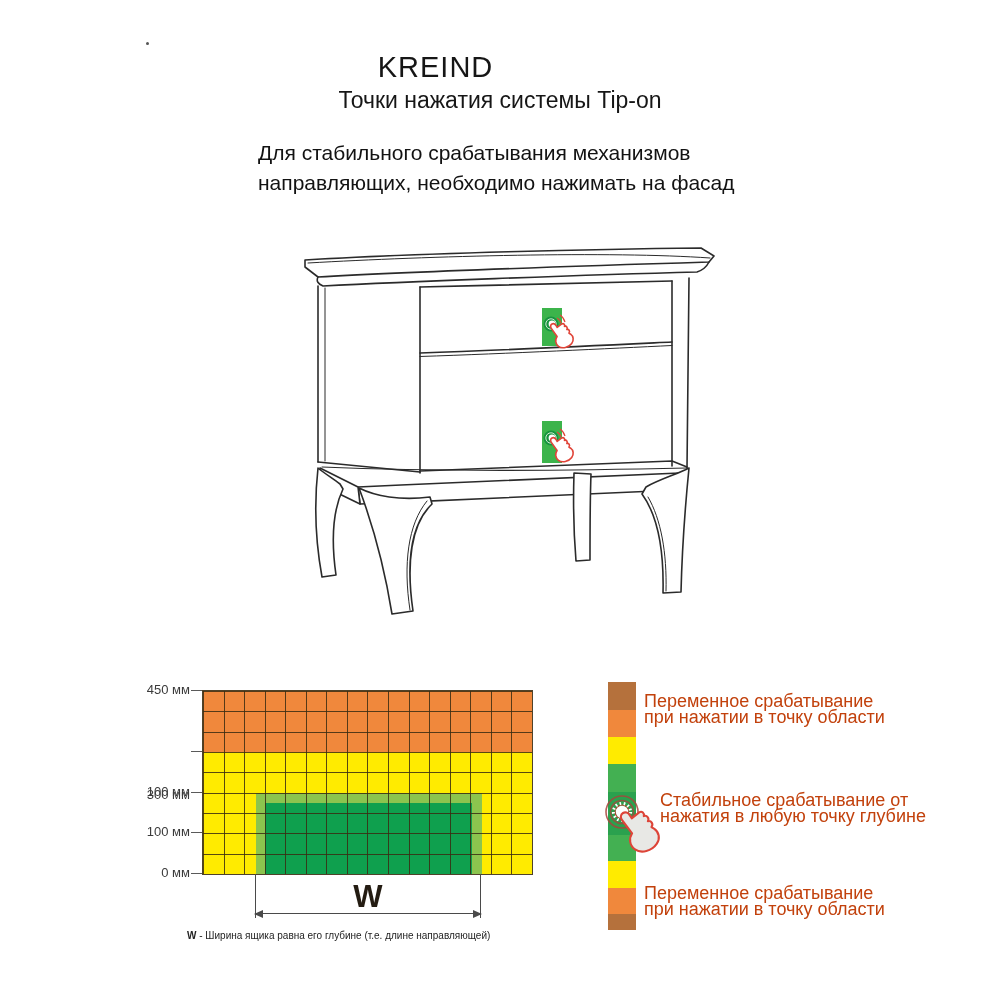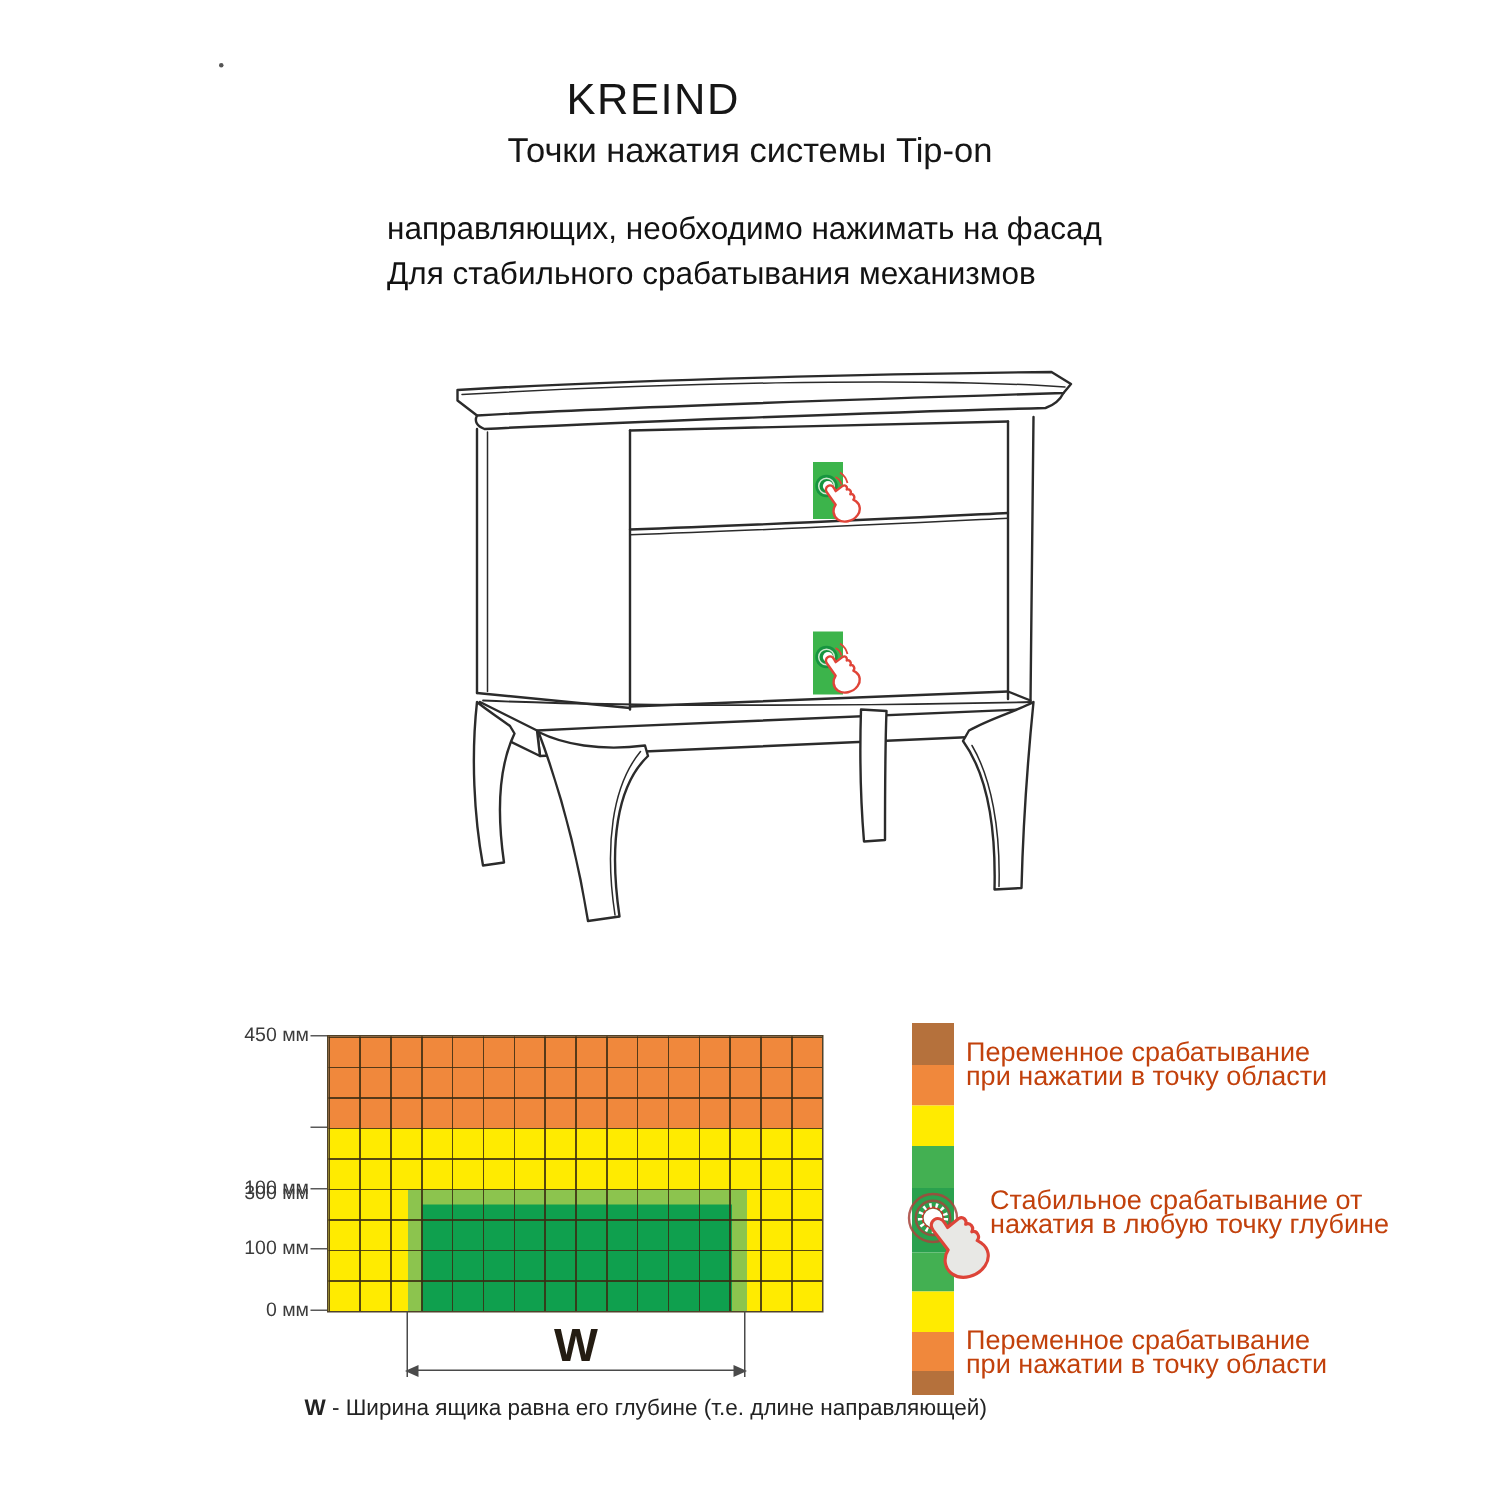--- a/index.html
+++ b/index.html
@@ -22,41 +22,41 @@
       repeating-linear-gradient(to right, rgba(58,44,18,.85) 0 1px, transparent 1px 20.5625px),
       repeating-linear-gradient(to bottom, rgba(58,44,18,.85) 0 1px, transparent 1px 20.3333px);}
   .ytick-label{position:absolute;left:110px;width:80px;text-align:right;font-size:13px;color:#3b3b3b;}
   .ytick-line{position:absolute;left:191px;width:11px;height:1px;background:#5a5a5a;}
   .wdim-line-v{top:874px;width:1px;height:44px;background:#4a4a4a;}
   .wdim-line-h{left:258px;top:913px;width:220px;height:1px;background:#4a4a4a;}
   .arrowhead{width:0;height:0;border-top:4px solid transparent;border-bottom:4px solid transparent;}
   .arrowhead.left{left:254px;top:910px;border-right:9px solid #4a4a4a;}
   .arrowhead.right{left:473px;top:910px;border-left:9px solid #4a4a4a;}
   .wlabel{left:330px;top:879px;width:76px;text-align:center;font-size:31px;font-weight:bold;color:#241c12;}
-  .footnote{left:187px;top:930px;font-size:15px;color:#232323;}
+  .footnote{left:187px;top:930px;font-size:10px;color:#232323;}
   .footnote b{font-weight:bold;}
   
   .legend-bar{left:608px;top:682px;width:28px;}
   .legend-bar .seg{width:28px;}
   .legend-entry{font-size:18px;line-height:15.5px;color:#c2410c;white-space:pre-line;}
   .le1{left:644px;top:694px;}
   .le2{left:660px;top:793px;}
   .le3{left:644px;top:886px;}
   svg{display:block;}
 </style>
 </head>
 <body>
 
 <div class="abs stray-dot"></div>
 
 <div class="abs title">KREIND</div>
 <div class="abs subtitle">Точки нажатия системы Tip-on</div>
 <div class="abs para">
+  <div>Для стабильного срабатывания механизмов</div>
   <div>направляющих, необходимо нажимать на фасад</div>
-  <div>Для стабильного срабатывания механизмов</div>
 </div>
 
 <svg class="abs" style="left:280px;top:240px" width="440" height="390" viewBox="0 0 440 390">
   <g fill="none" stroke="#2b2b2b" stroke-width="1.6" stroke-linejoin="round" stroke-linecap="round">
 
     <path d="M38,46 L140,47 L392,40 L409,38 L407,228 L140,233 L38,222 Z" fill="#ffffff" stroke="none"></path>
 
     <path d="M25,20 C140,13 320,9 421,8 L434,16 L429,22 C300,26 120,32 38,37 L25,27 Z" fill="#ffffff"></path>
     <path d="M28,23 C150,16 330,11 430,18" stroke-width="1"></path>
     <path d="M38,37 C36,41 38,44 43,46 C120,42 300,35 417,32 C423,30 427,26 429,22"></path>
@@ -107,21 +107,21 @@
   </g>
   <g transform="translate(272,198)">
     <path d="M5,-6 A8 8 0 0 1 9,-1" stroke="#e04438" stroke-width="1.2" fill="none"></path>
     <path d="M8,-9 A12 12 0 0 1 13,-2" stroke="#e04438" stroke-width="1.2" fill="none"></path>
     <g transform="rotate(-30) scale(1.15)">
       <path d="M0,0 C-1.6,0 -2.6,1.4 -2.4,3 L-1.6,11.6 C-4.6,13 -6.2,16.4 -4.8,19.6 C-3.2,23.4 2.2,25 6.4,23.2 C9.6,21.8 10.8,18.6 9.6,15.8 L8.8,14.2 C10.6,13.6 10.6,11 8.8,10.6 C10.4,9.8 10.2,7.4 8.4,7.2 C9.6,6.2 9.2,4.2 7.4,4.2 L2.4,4.8 L2.4,3 C2.4,1.2 1.4,0 0,0 Z" fill="#ffffff" stroke="#e04438" stroke-width="1.4" stroke-linejoin="round"></path>
     </g>
   </g>
 </svg>
 
-<div class="abs" style="left:16px;top:0;width:797px;height:1000px;pointer-events:none;">
+<div class="abs" style="left:0;top:0;width:797px;height:1000px;pointer-events:none;">
   <div class="abs" style="left:0;top:0;">
       <div class="ytick-label" style="top: 682px;">450 мм</div>
       <div class="ytick-line" style="top: 690px;"></div>
       <div class="ytick-label" style="top: 743px; margin-top: 44px;">300 мм</div>
       <div class="ytick-line" style="top: 751px;"></div>
       <div class="ytick-label" style="top: 784px;">100 мм</div>
       <div class="ytick-line" style="top: 792px;"></div>
       <div class="ytick-label" style="top: 824px;">100 мм</div>
       <div class="ytick-line" style="top: 832px;"></div>
       <div class="ytick-label" style="top: 865px;">0 мм</div>

